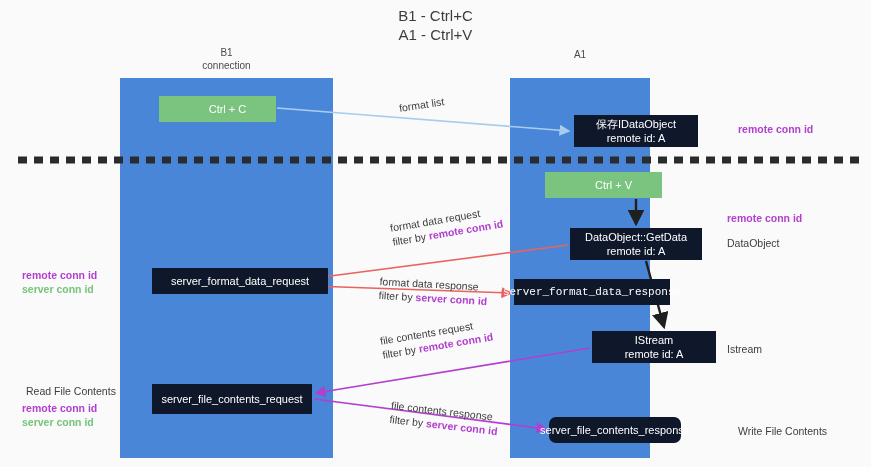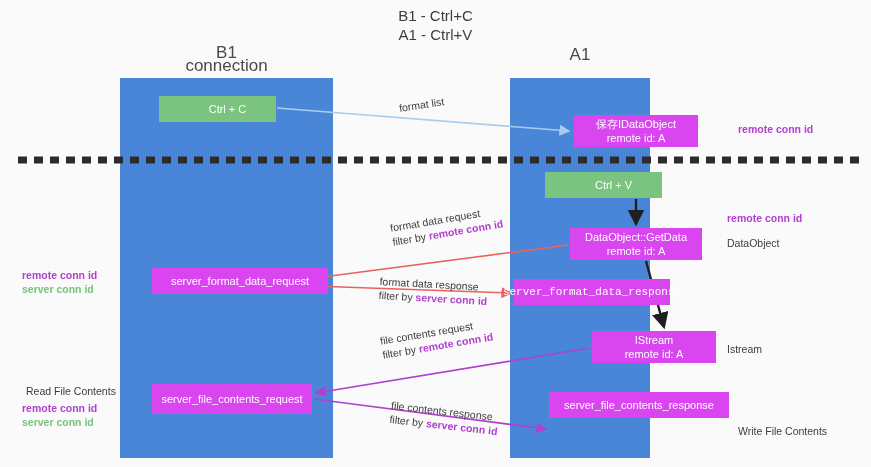--- a/index.html
+++ b/index.html
@@ -37,21 +37,21 @@
     text-align: center;
     font-size: 15px;
     color: #3d3d3d;
     line-height: 19px;
   }
 
   
   .lane-header {
     position: absolute;
     text-align: center;
-    font-size: 17px;
+    font-size: 10px;
     color: #4a4a4a;
     line-height: 13px;
   }
   #hdr-b1 { left: 120px; top: 46px; width: 213px; }
   #hdr-a1 { left: 510px; top: 48px; width: 140px; }
 
   
   .node {
     position: absolute;
     box-sizing: border-box;
@@ -59,31 +59,31 @@
     flex-direction: column;
     align-items: center;
     justify-content: center;
     color: #ffffff;
     font-size: 11px;
     line-height: 14px;
     text-align: center;
     padding: 2px 4px;
   }
   .node.green { background: #7ac47f; padding-left: 24px; }
-  .node.orange { background: #d946ef; }
+  .node.orange { background: #0f172a; }
 
   #n-ctrlc  { left: 159px; top: 96px;  width: 117px; height: 26px; }
   #n-save   { left: 574px; top: 115px; width: 124px; height: 32px; }
   #n-ctrlv  { left: 545px; top: 172px; width: 117px; height: 26px; }
   #n-getdata{ left: 570px; top: 228px; width: 132px; height: 32px; }
   #n-sfdreq { left: 152px; top: 268px; width: 176px; height: 26px; }
   #n-sfdresp{ left: 514px; top: 279px; width: 156px; height: 26px; font-family: Liberation Mono, monospace; }
   #n-istream{ left: 592px; top: 331px; width: 124px; height: 32px; }
   #n-sfcreq { left: 152px; top: 384px; width: 160px; height: 30px; }
-  #n-sfcresp{ left: 549px; top: 392px; width: 180px; height: 26px; }
+  #n-sfcresp{ left: 549px; top: 417px; width: 132px; height: 26px; border-radius: 7px; }
 
   
   .lbl {
     position: absolute;
     font-size: 10.5px;
     color: #3d3d3d;
     line-height: 14px;
     white-space: nowrap;
   }
   .lbl .remote { color: #b23fcf; font-weight: bold; }

